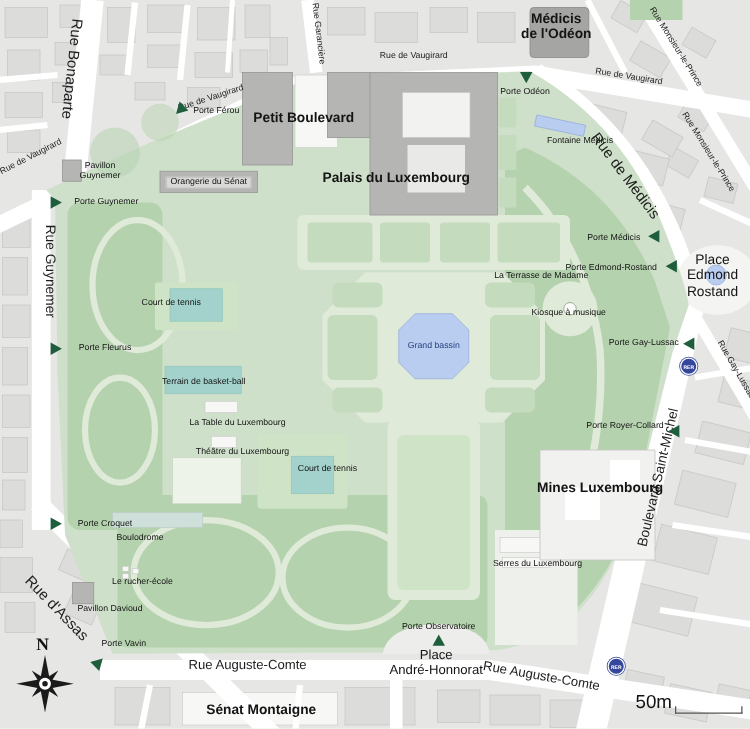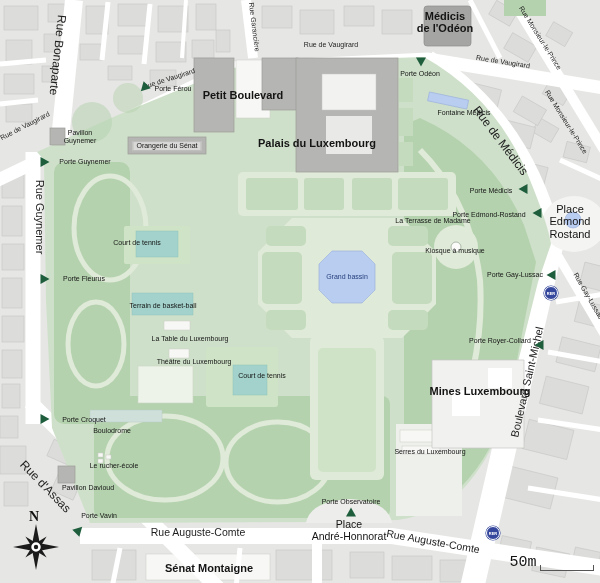--- a/index.html
+++ b/index.html
@@ -33,21 +33,21 @@
   .street{color:#1d1d1d;}
   .navy{color:var(--bassin-text,#27417e);}
   .chip{background:#d9d9d7;padding:0 3px;border:.5px solid #bcbcba;}
   .tri{position:absolute;width:0;height:0;border-left:5.5px solid transparent;
        border-right:5.5px solid transparent;border-bottom:9px solid var(--gate-green,#1e5e3c);
        transform:translate(-50%,-50%) rotate(var(--r,0deg));}
   .rer{position:absolute;width:12px;height:12px;border-radius:50%;
        background:var(--rer-blue,#35479c);color:#fff;font-size:4px;font-weight:bold;
        display:flex;align-items:center;justify-content:center;
        transform:translate(-50%,-50%);border:1px solid #fff;box-shadow:0 0 0 .6px var(--rer-blue,#35479c);}
-  .scale-label{position:absolute;font-family:Liberation Mono, monospace;font-size:15px;color:#111;
+  .scale-label{position:absolute;font-family:Liberation Sans, sans-serif;font-size:15px;color:#111;
        transform:translate(-50%,-50%);}
   .scale-bar{position:absolute;width:52px;height:5px;border-left:1px solid #555;
        border-right:1px solid #555;border-bottom:1px solid #555;}
   .compass-n{position:absolute;font-family:"Liberation Serif",serif;font-size:14px;font-weight:bold;
        color:#111;transform:translate(-50%,-50%);}
   .compass{position:absolute;transform:translate(-50%,-50%);}
 </style>
 </head>
 <body>
 

